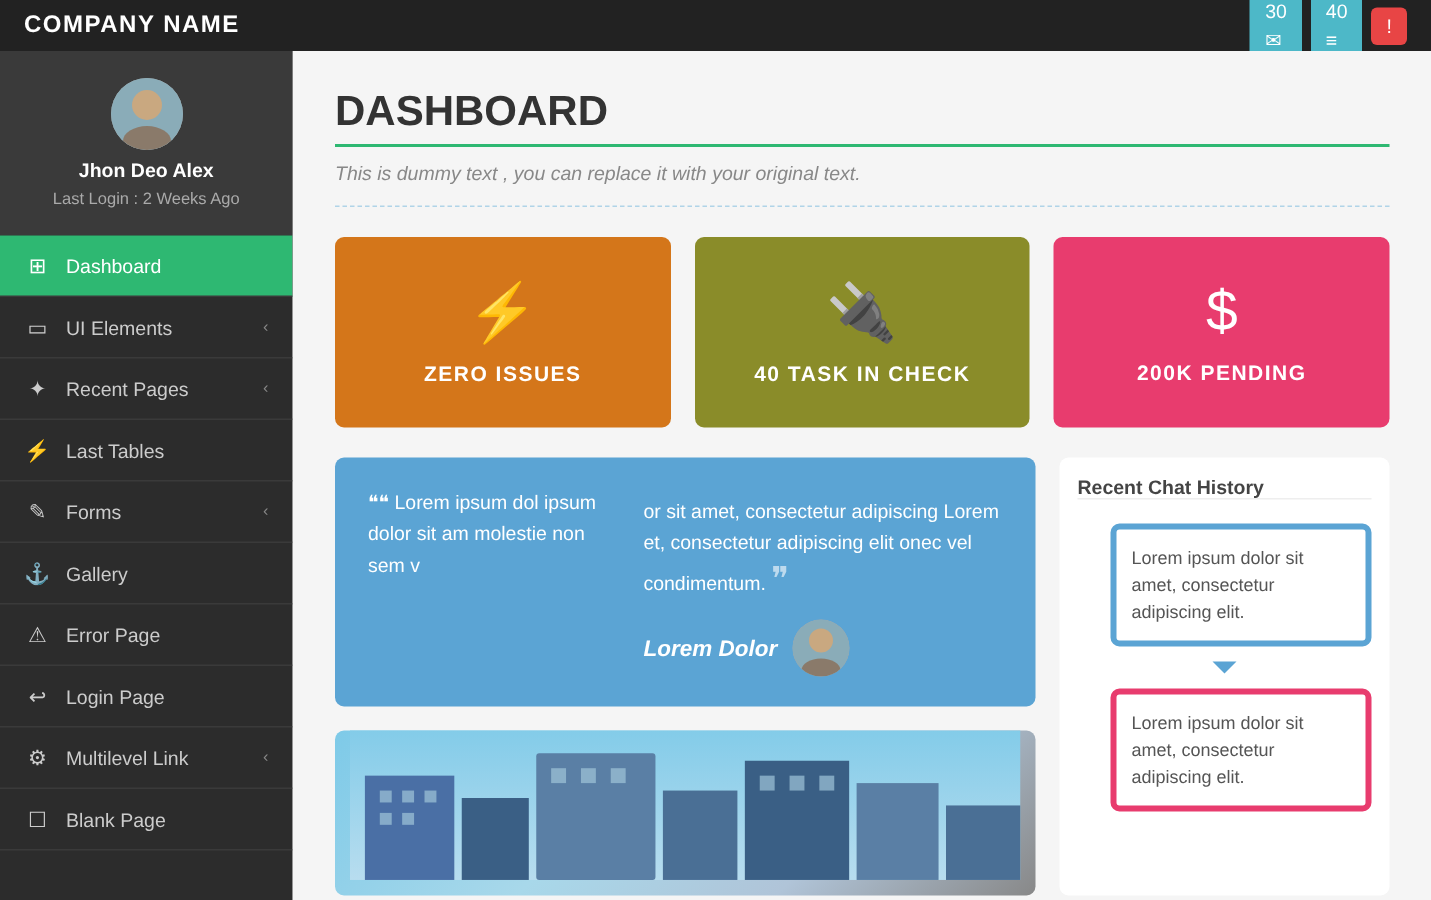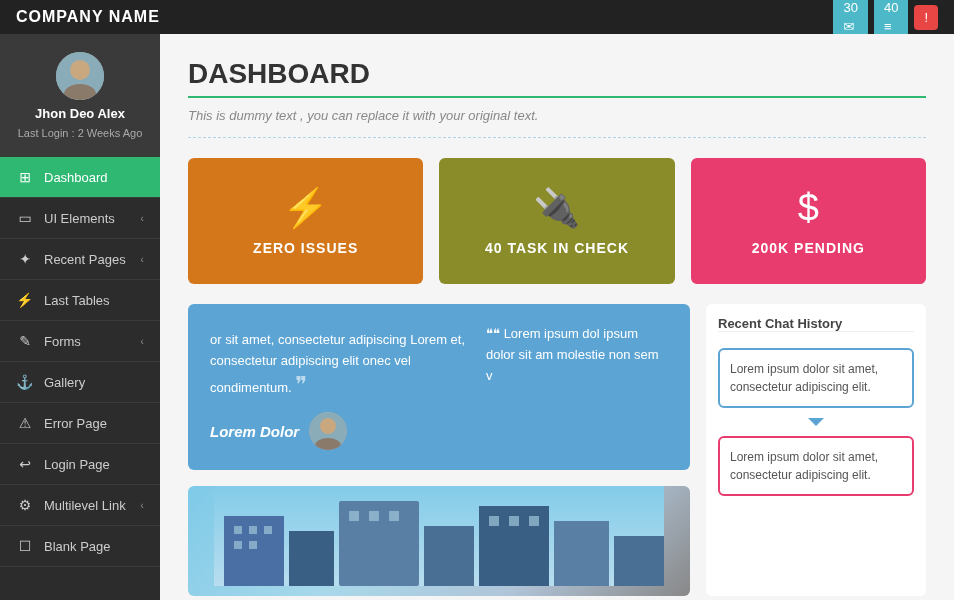--- a/index.html
+++ b/index.html
@@ -17,21 +17,21 @@
       background: #4db8c8; color: #fff; border-radius: 4px;
       padding: 5px 10px; font-size: 13px; cursor: pointer; flex-direction: column;
     }
     .nav-badge.alert-icon { background: #e84545; }
 
     
     .main-wrapper { display: flex; flex: 1; overflow: hidden; }
 
     
     .sidebar {
-      width: 160px; background: #2c2c2c; flex-shrink: 0;
+      width: 195px; background: #2c2c2c; flex-shrink: 0;
       display: flex; flex-direction: column; overflow-y: auto;
     }
     .sidebar-profile {
       background: #3a3a3a; padding: 18px 12px; display: flex;
       flex-direction: column; align-items: center; gap: 6px;
     }
     .avatar {
       width: 48px; height: 48px; border-radius: 50%;
       background: #aaa; overflow: hidden; display: flex; align-items: center; justify-content: center;
     }
@@ -99,22 +99,22 @@
       padding: 10px; overflow: hidden; position: relative;
     }
 
     
     .chat-panel {
       width: 220px; background: #fff; border-radius: 6px; padding: 12px;
       flex-shrink: 0; display: flex; flex-direction: column; gap: 10px;
     }
     .chat-title { font-size: 13px; font-weight: bold; color: #444; margin-bottom: 6px; border-bottom: 1px solid #eee; padding-bottom: 0; }
     .chat-bubble {
-      border: 2px solid #ec4899; border-radius: 6px; padding: 10px;
-      font-size: 12px; color: #555; position: relative; line-height: 1.5;
+      border: 4px solid #ec4899; border-radius: 6px; padding: 10px;
+      font-size: 12px; color: #555; position: relative; line-height: 1.5; margin-left: 22px;
     }
     .chat-bubble.blue { border-color: #5ba4d4; }
     .chat-bubble.pink { border-color: #e83c6e; }
     .chat-tail-down {
       width: 0; height: 0;
       border-left: 8px solid transparent;
       border-right: 8px solid transparent;
       border-top: 8px solid #5ba4d4;
       margin: 0 auto;
     }
@@ -245,39 +245,39 @@
         <span class="stat-label">200K PENDING</span>
       </div>
     </div>
 
     <div class="bottom-row">
 
       <div class="bottom-left">
 
         <div class="testimonial-card" style="margin-bottom:16px;">
           <div style="display:flex; gap:16px;">
+            <div style="flex:0.7; font-size:13px; color:#fff; line-height:1.6;">
+              <span>❝❝</span>
+              <span>Lorem ipsum dol ipsum dolor sit am molestie non sem v</span>
+            </div>
             <div style="flex:1;">
               <span class="quote-mark"></span>
               <span class="testimonial-text">or sit amet, consectetur adipiscing Lorem et, consectetur adipiscing elit onec vel condimentum.</span>
               <span class="quote-mark"> ❞</span>
               <div class="testimonial-author">
                 <span class="author-name">Lorem Dolor</span>
                 <div class="author-avatar">
                   <svg viewBox="0 0 38 38" xmlns="http://www.w3.org/2000/svg" width="38" height="38">
                     <rect width="38" height="38" fill="#8aacb8" rx="19"></rect>
                     <circle cx="19" cy="14" r="8" fill="#c9a880"></circle>
                     <ellipse cx="19" cy="34" rx="13" ry="8" fill="#8a7a6a"></ellipse>
                   </svg>
                 </div>
               </div>
             </div>
-            <div style="flex:0.7; font-size:13px; color:#fff; line-height:1.6;">
-              <span>❝❝</span>
-              <span>Lorem ipsum dol ipsum dolor sit am molestie non sem v</span>
-            </div>
           </div>
         </div>
 
         <div class="image-card">
           <svg width="100%" height="110" viewBox="0 0 450 110" xmlns="http://www.w3.org/2000/svg">
             <defs>
               <linearGradient id="sky" x1="0" y1="0" x2="0" y2="1">
                 <stop offset="0%" stop-color="#7ecae8"></stop>
                 <stop offset="100%" stop-color="#b8ddef"></stop>
               </linearGradient>

